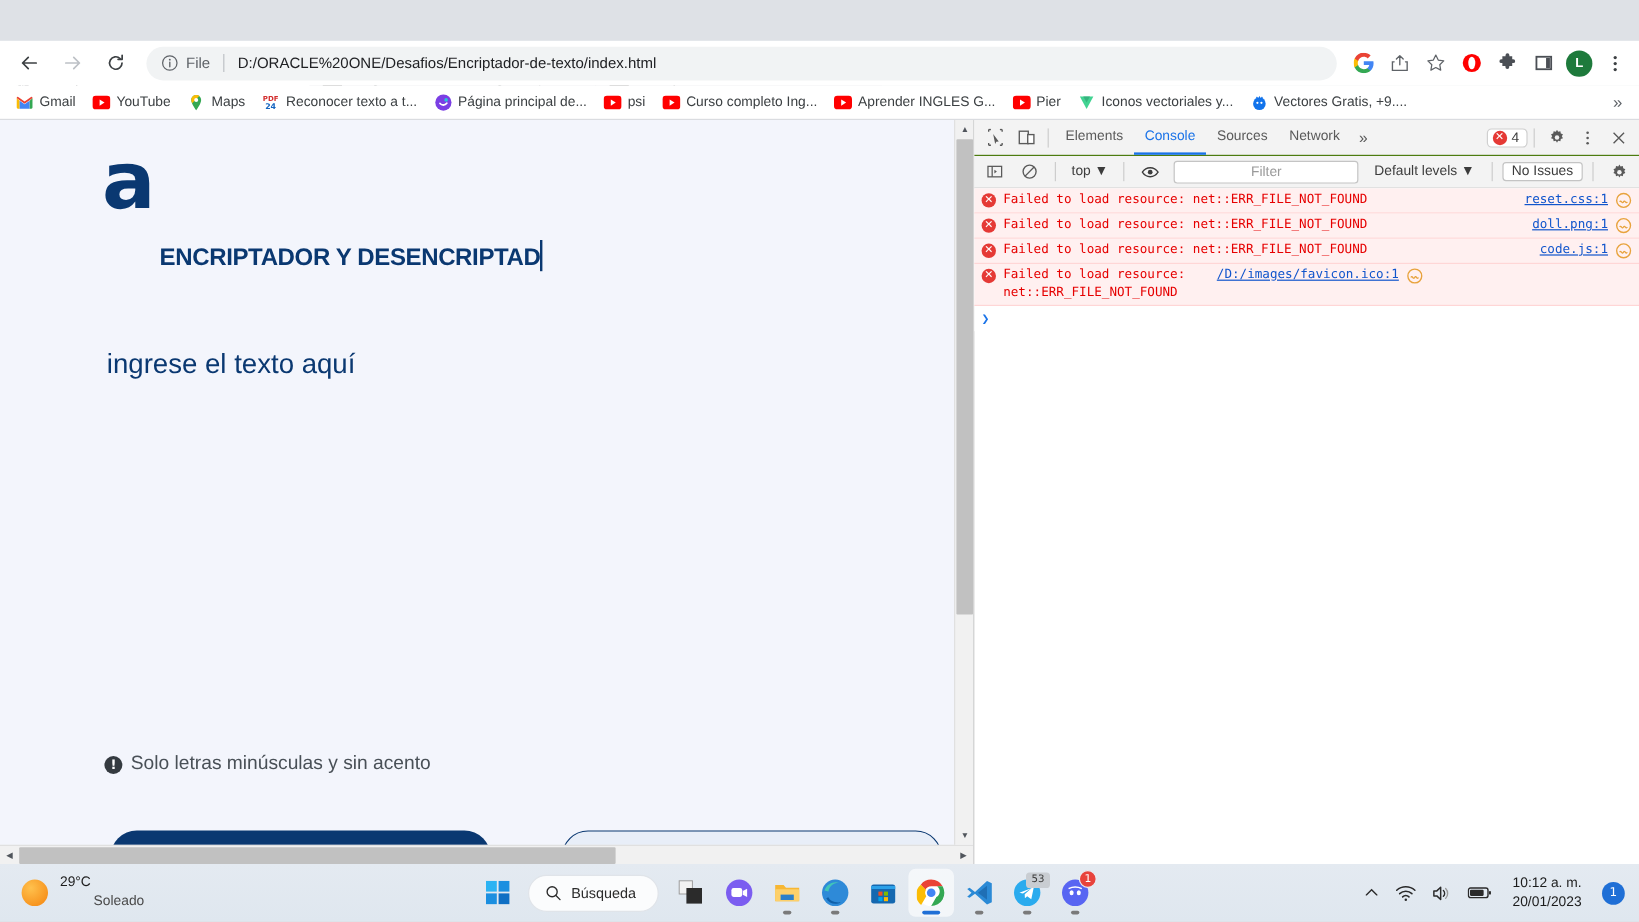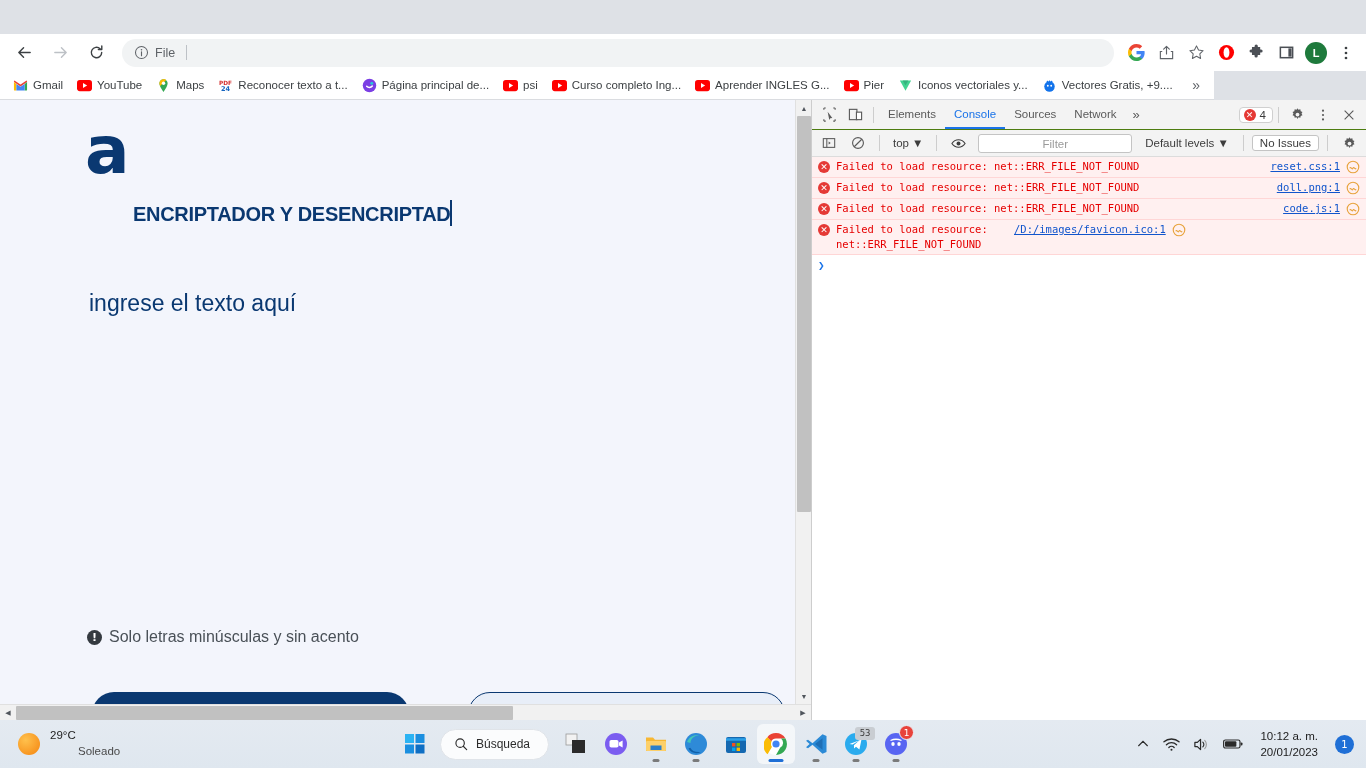--- a/index.html
+++ b/index.html
@@ -77,21 +77,21 @@
     display: flex; align-items: center; justify-content: center; color: #5f6368;
   }
   .avatar {
     width: 22px; height: 22px; border-radius: 50%; background: #1e7a3c;
     color: #fff; font-size: 11px; font-weight: bold;
     display: flex; align-items: center; justify-content: center;
   }
 
   
   .bookmarks {
-    position: absolute; top: 71px; left: 0; width: 1214px; height: 29px;
+    position: absolute; top: 71px; left: 0; width: 1366px; height: 29px;
     background: #fff; display: flex; align-items: center; padding: 0 6px;
     border-bottom: 1px solid #dadce0; overflow: hidden;
   }
   .bm {
     display: flex; align-items: center; gap: 5px; padding: 3px 7px;
     border-radius: 4px; font-size: 11.5px; color: #3c4043; white-space: nowrap;
   }
   .bm-ico { width: 15px; height: 15px; flex: 0 0 15px; display:block; }
   .bm-overflow {
     margin-left: auto; padding: 0 8px; font-size: 14px; color: #5f6368;
@@ -377,20 +377,21 @@
   </div>
 
   <div class="omnibox">
     <svg width="15" height="15" viewBox="0 0 16 16">
       <circle cx="8" cy="8" r="6.4" stroke="#5f6368" stroke-width="1.1" fill="none"></circle>
       <circle cx="8" cy="5" r="0.85" fill="#5f6368"></circle>
       <path d="M8 7.2v4.2" stroke="#5f6368" stroke-width="1.2" stroke-linecap="round"></path>
     </svg>
     <span class="omni-label">File</span>
     <span class="omni-sep"></span>
+    <span class="omni-url">D:/ORACLE%20ONE/Desafios/Encriptador-de-texto/index.html</span>
   </div>
 
   <div class="tb-icons">
     <div class="tb-icon">
       <svg width="17" height="17" viewBox="0 0 18 18">
         <path fill="#4285F4" d="M17.6 9.2c0-.64-.06-1.25-.16-1.84H9v3.48h4.84a4.14 4.14 0 01-1.8 2.72v2.26h2.92c1.7-1.57 2.68-3.88 2.68-6.62z"></path>
         <path fill="#34A853" d="M9 18c2.43 0 4.47-.8 5.96-2.18l-2.92-2.26c-.8.54-1.84.86-3.04.86-2.34 0-4.32-1.58-5.03-3.7H.93v2.33A9 9 0 009 18z"></path>
         <path fill="#FBBC05" d="M3.97 10.72A5.4 5.4 0 013.68 9c0-.6.1-1.18.29-1.72V4.95H.93A9 9 0 000 9c0 1.45.35 2.82.93 4.05l3.04-2.33z"></path>
         <path fill="#EA4335" d="M9 3.58c1.32 0 2.5.45 3.44 1.35l2.58-2.59C13.46.89 11.43 0 9 0A9 9 0 00.93 4.95l3.04 2.33C4.68 5.16 6.66 3.58 9 3.58z"></path>
       </svg>

